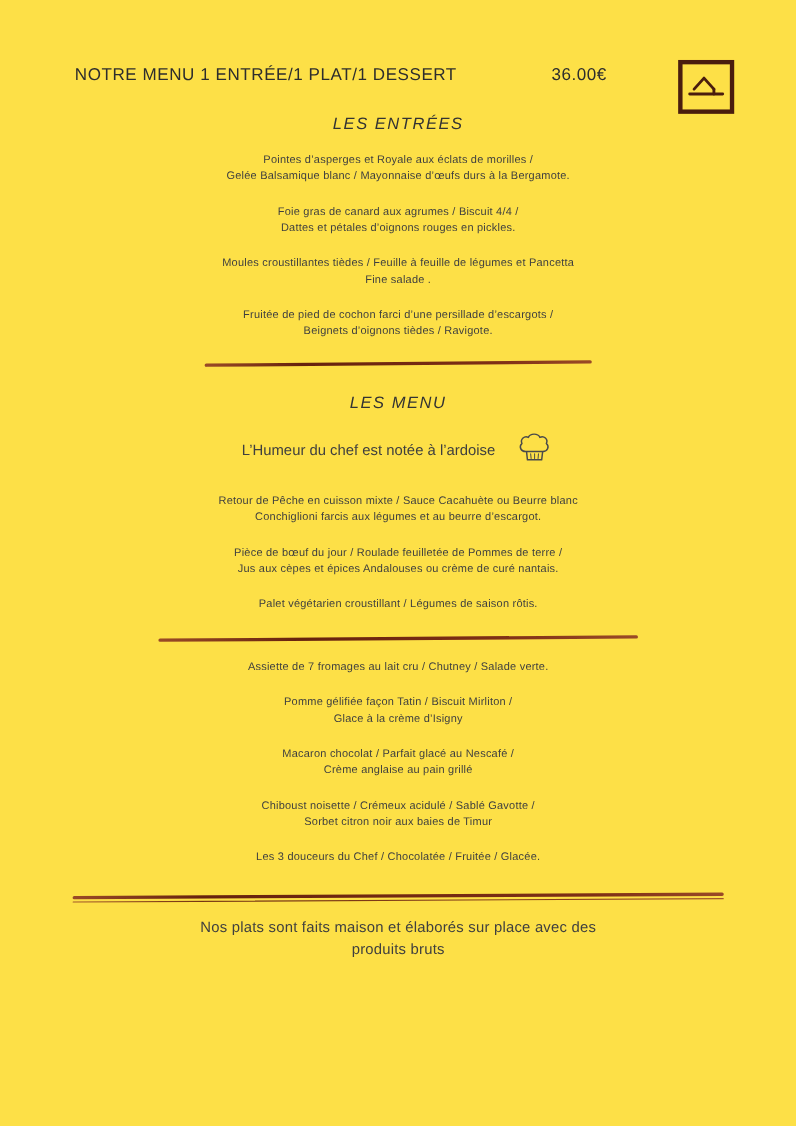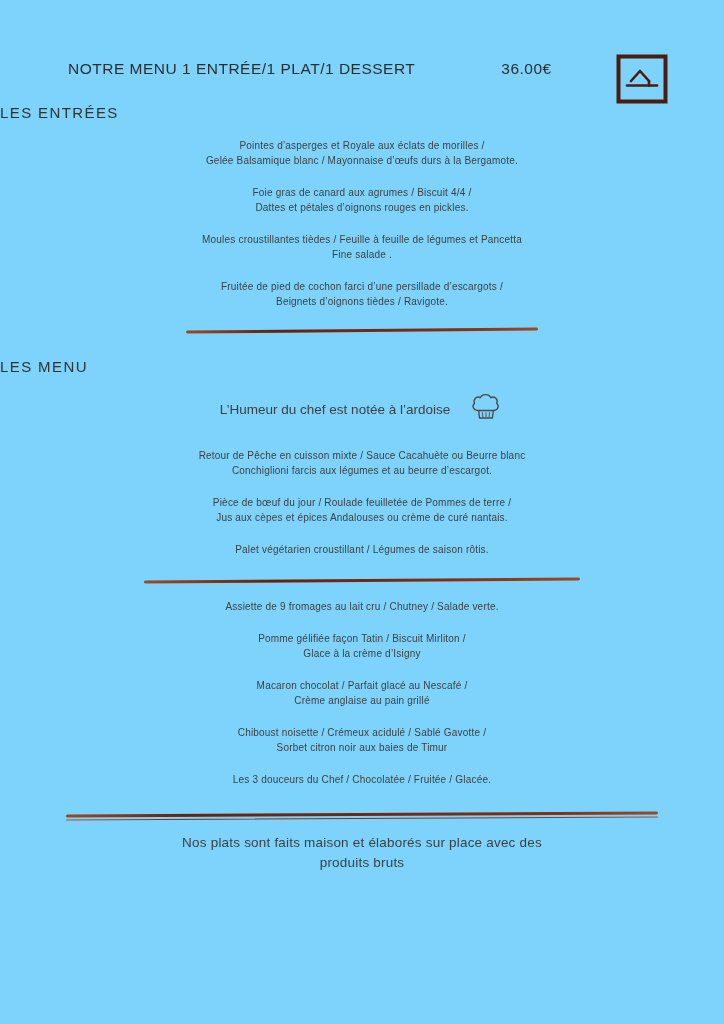--- a/index.html
+++ b/index.html
@@ -1,32 +1,32 @@
 <!DOCTYPE html>
 <html><head>
 <meta charset="utf-8">
 <style>
   html,body{margin:0;padding:0;background:#ffffff;}
   body{
     width:724px;height:1024px;
     font-family:"Liberation Sans",sans-serif;
     color:#3f3f3f;
   }
-  .page{position:relative;width:724px;height:1024px;overflow:hidden;background:#7dd3fc;}
+  .page{position:relative;width:724px;height:1024px;overflow:hidden;background:#fde047;}
 
   
   .header{position:relative;padding:60px 60px 0 68px;}
   .title-row{display:flex;align-items:baseline;font-size:15.5px;letter-spacing:.5px;color:#2d2d2d;}
   .price{margin-left:86px;}
   .logo{position:absolute;top:54px;right:56px;width:52px;height:50px;}
 
   
   .section-title{
-    font-weight:400;font-size:15px;
-    letter-spacing:1.4px;color:#333;margin:26px 0 8px;
+    text-align:center;font-weight:400;font-size:15px;
+    letter-spacing:1.4px;color:#333;margin:26px 0 8px;font-style:italic;
   }
   .item{
     text-align:center;font-size:10px;line-height:1.5;
     letter-spacing:.2px;margin:17px auto;max-width:620px;
     white-space:pre-line;color:#3f3f3f;
   }
   .note-row{
     display:flex;justify-content:center;align-items:center;gap:20px;
     font-size:13.5px;margin:18px 0 22px;color:#3f3f3f;
   }
@@ -107,21 +107,21 @@
     <p class="item">Retour de Pêche en cuisson mixte / Sauce Cacahuète ou Beurre blanc
 Conchiglioni farcis aux légumes et au beurre d’escargot.</p>
     <p class="item">Pièce de bœuf du jour / Roulade feuilletée de Pommes de terre /
 Jus aux cèpes et épices Andalouses ou crème de curé nantais.</p>
     <p class="item">Palet végétarien croustillant / Légumes de saison rôtis.</p>
   </section>
 
   <div class="divider d2"></div>
 
   <section class="menu-section">
-    <p class="item">Assiette de 9 fromages au lait cru / Chutney / Salade verte.</p>
+    <p class="item">Assiette de 7 fromages au lait cru / Chutney / Salade verte.</p>
     <p class="item">Pomme gélifiée façon Tatin / Biscuit Mirliton /
 Glace à la crème d’Isigny</p>
     <p class="item">Macaron chocolat / Parfait glacé au Nescafé /
 Crème anglaise au pain grillé</p>
     <p class="item">Chiboust noisette / Crémeux acidulé / Sablé Gavotte /
 Sorbet citron noir aux baies de Timur</p>
     <p class="item">Les 3 douceurs du Chef / Chocolatée / Fruitée / Glacée.</p>
   </section>
 
   <div class="divider d3">

